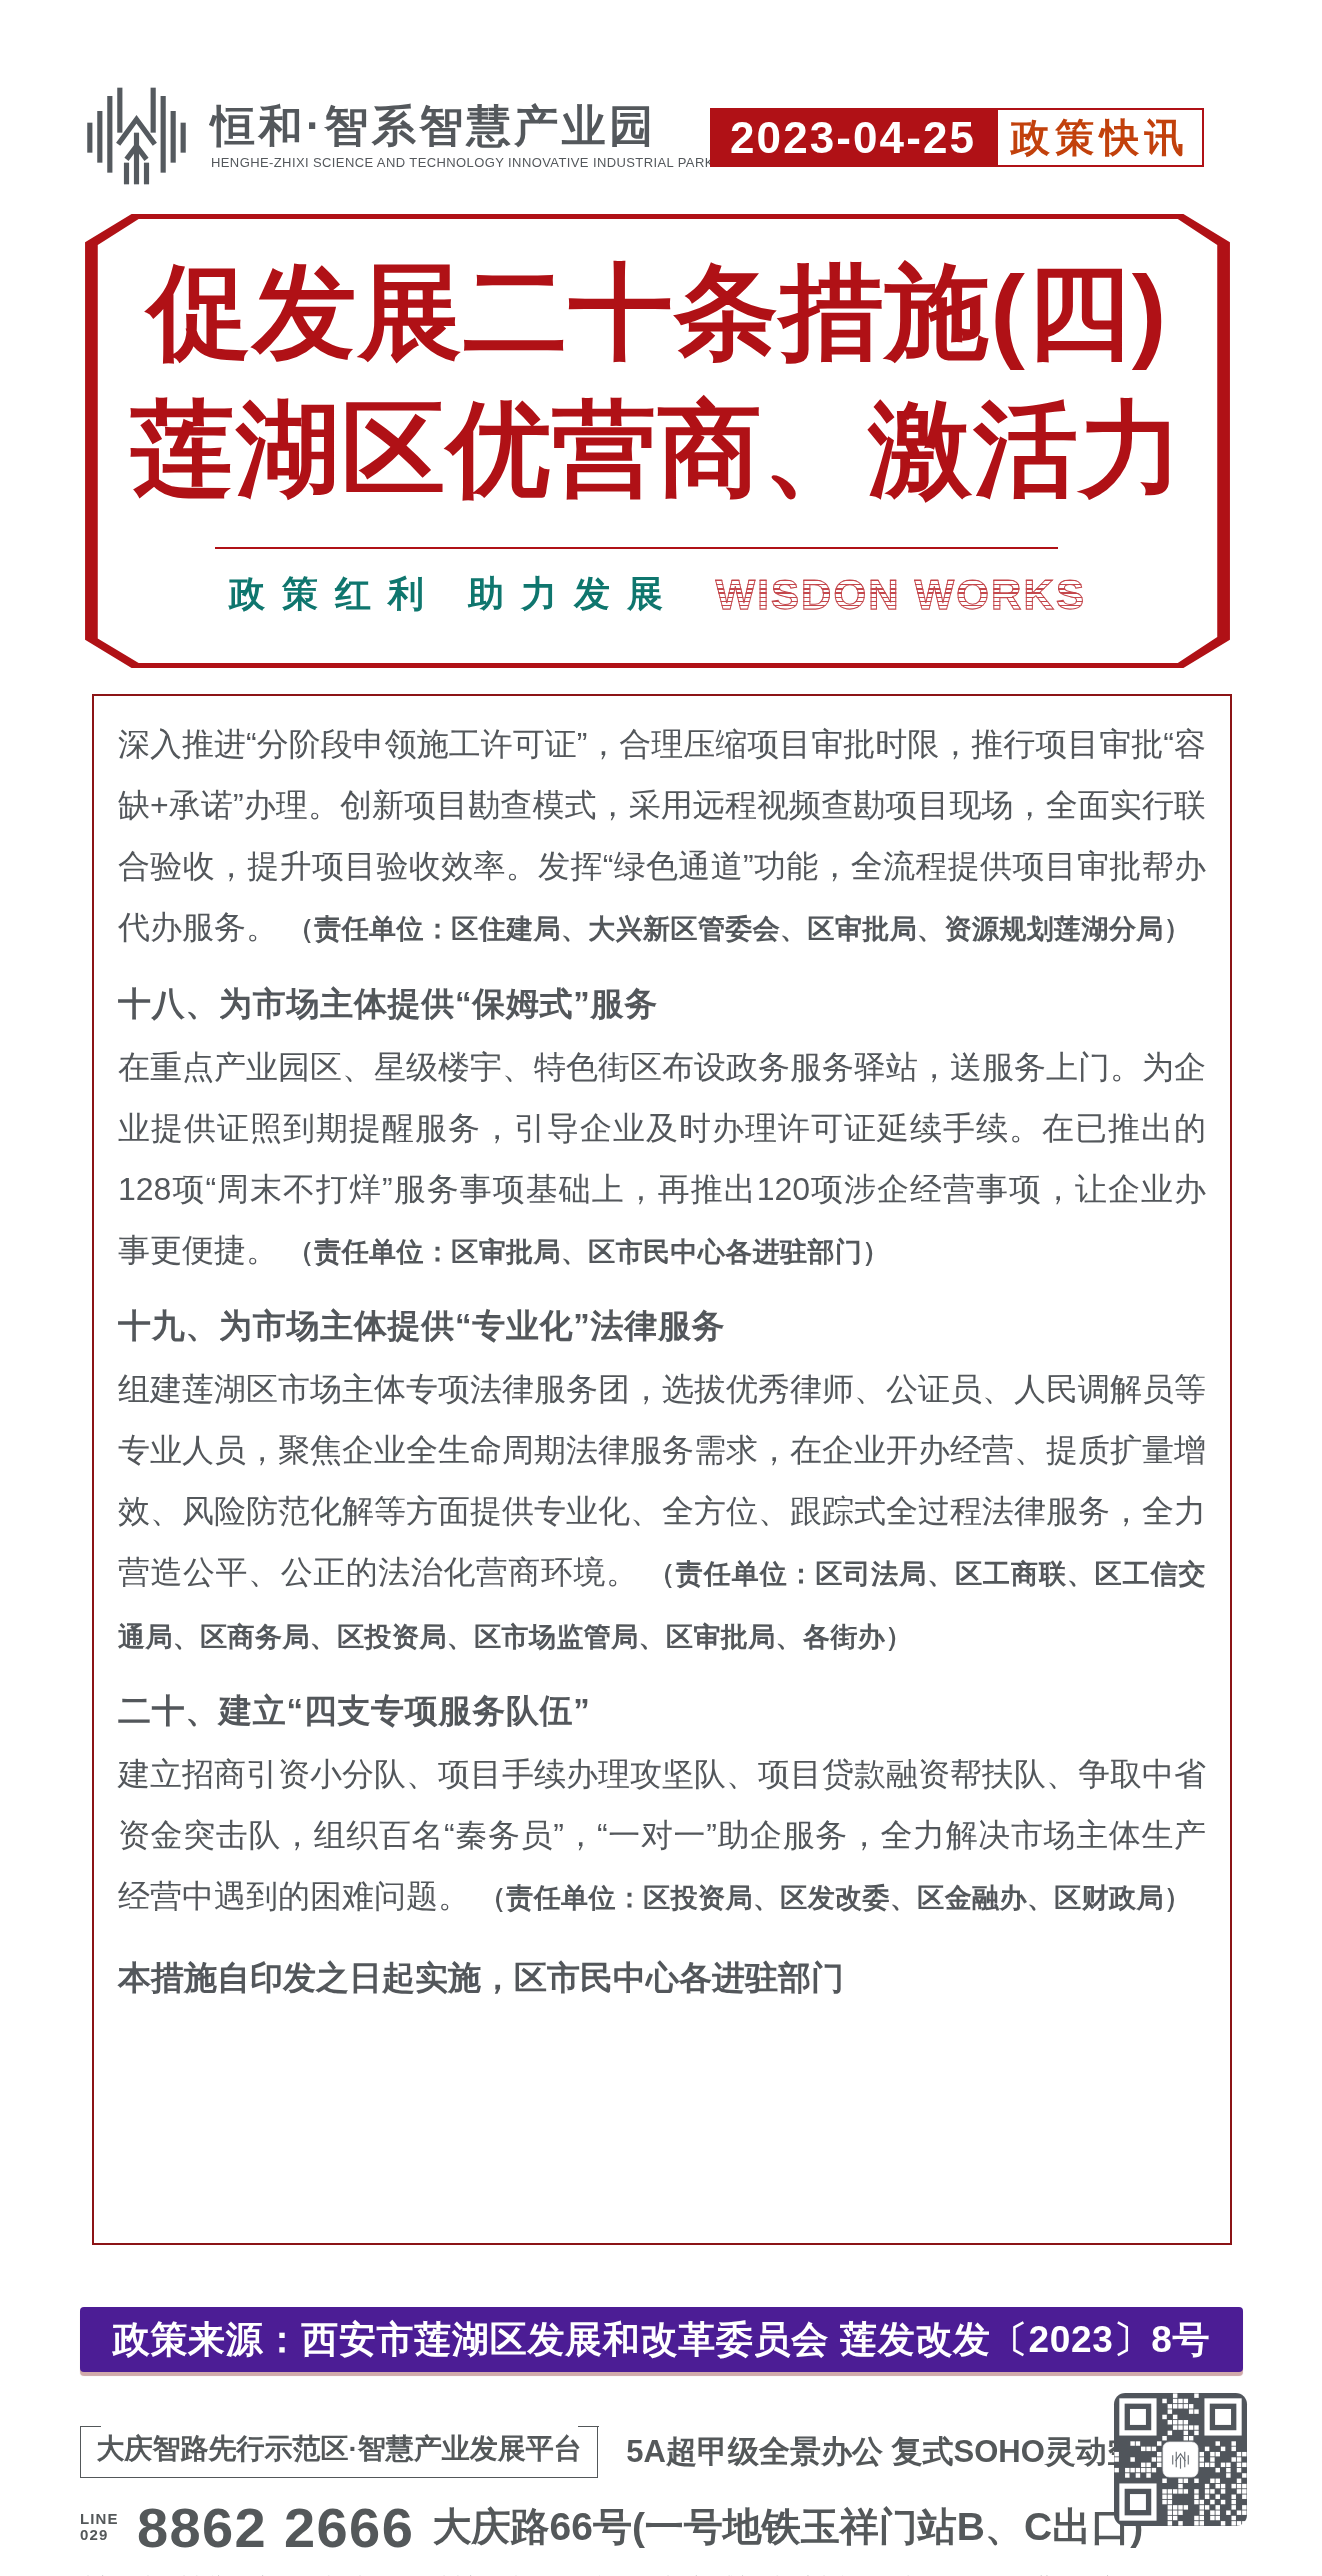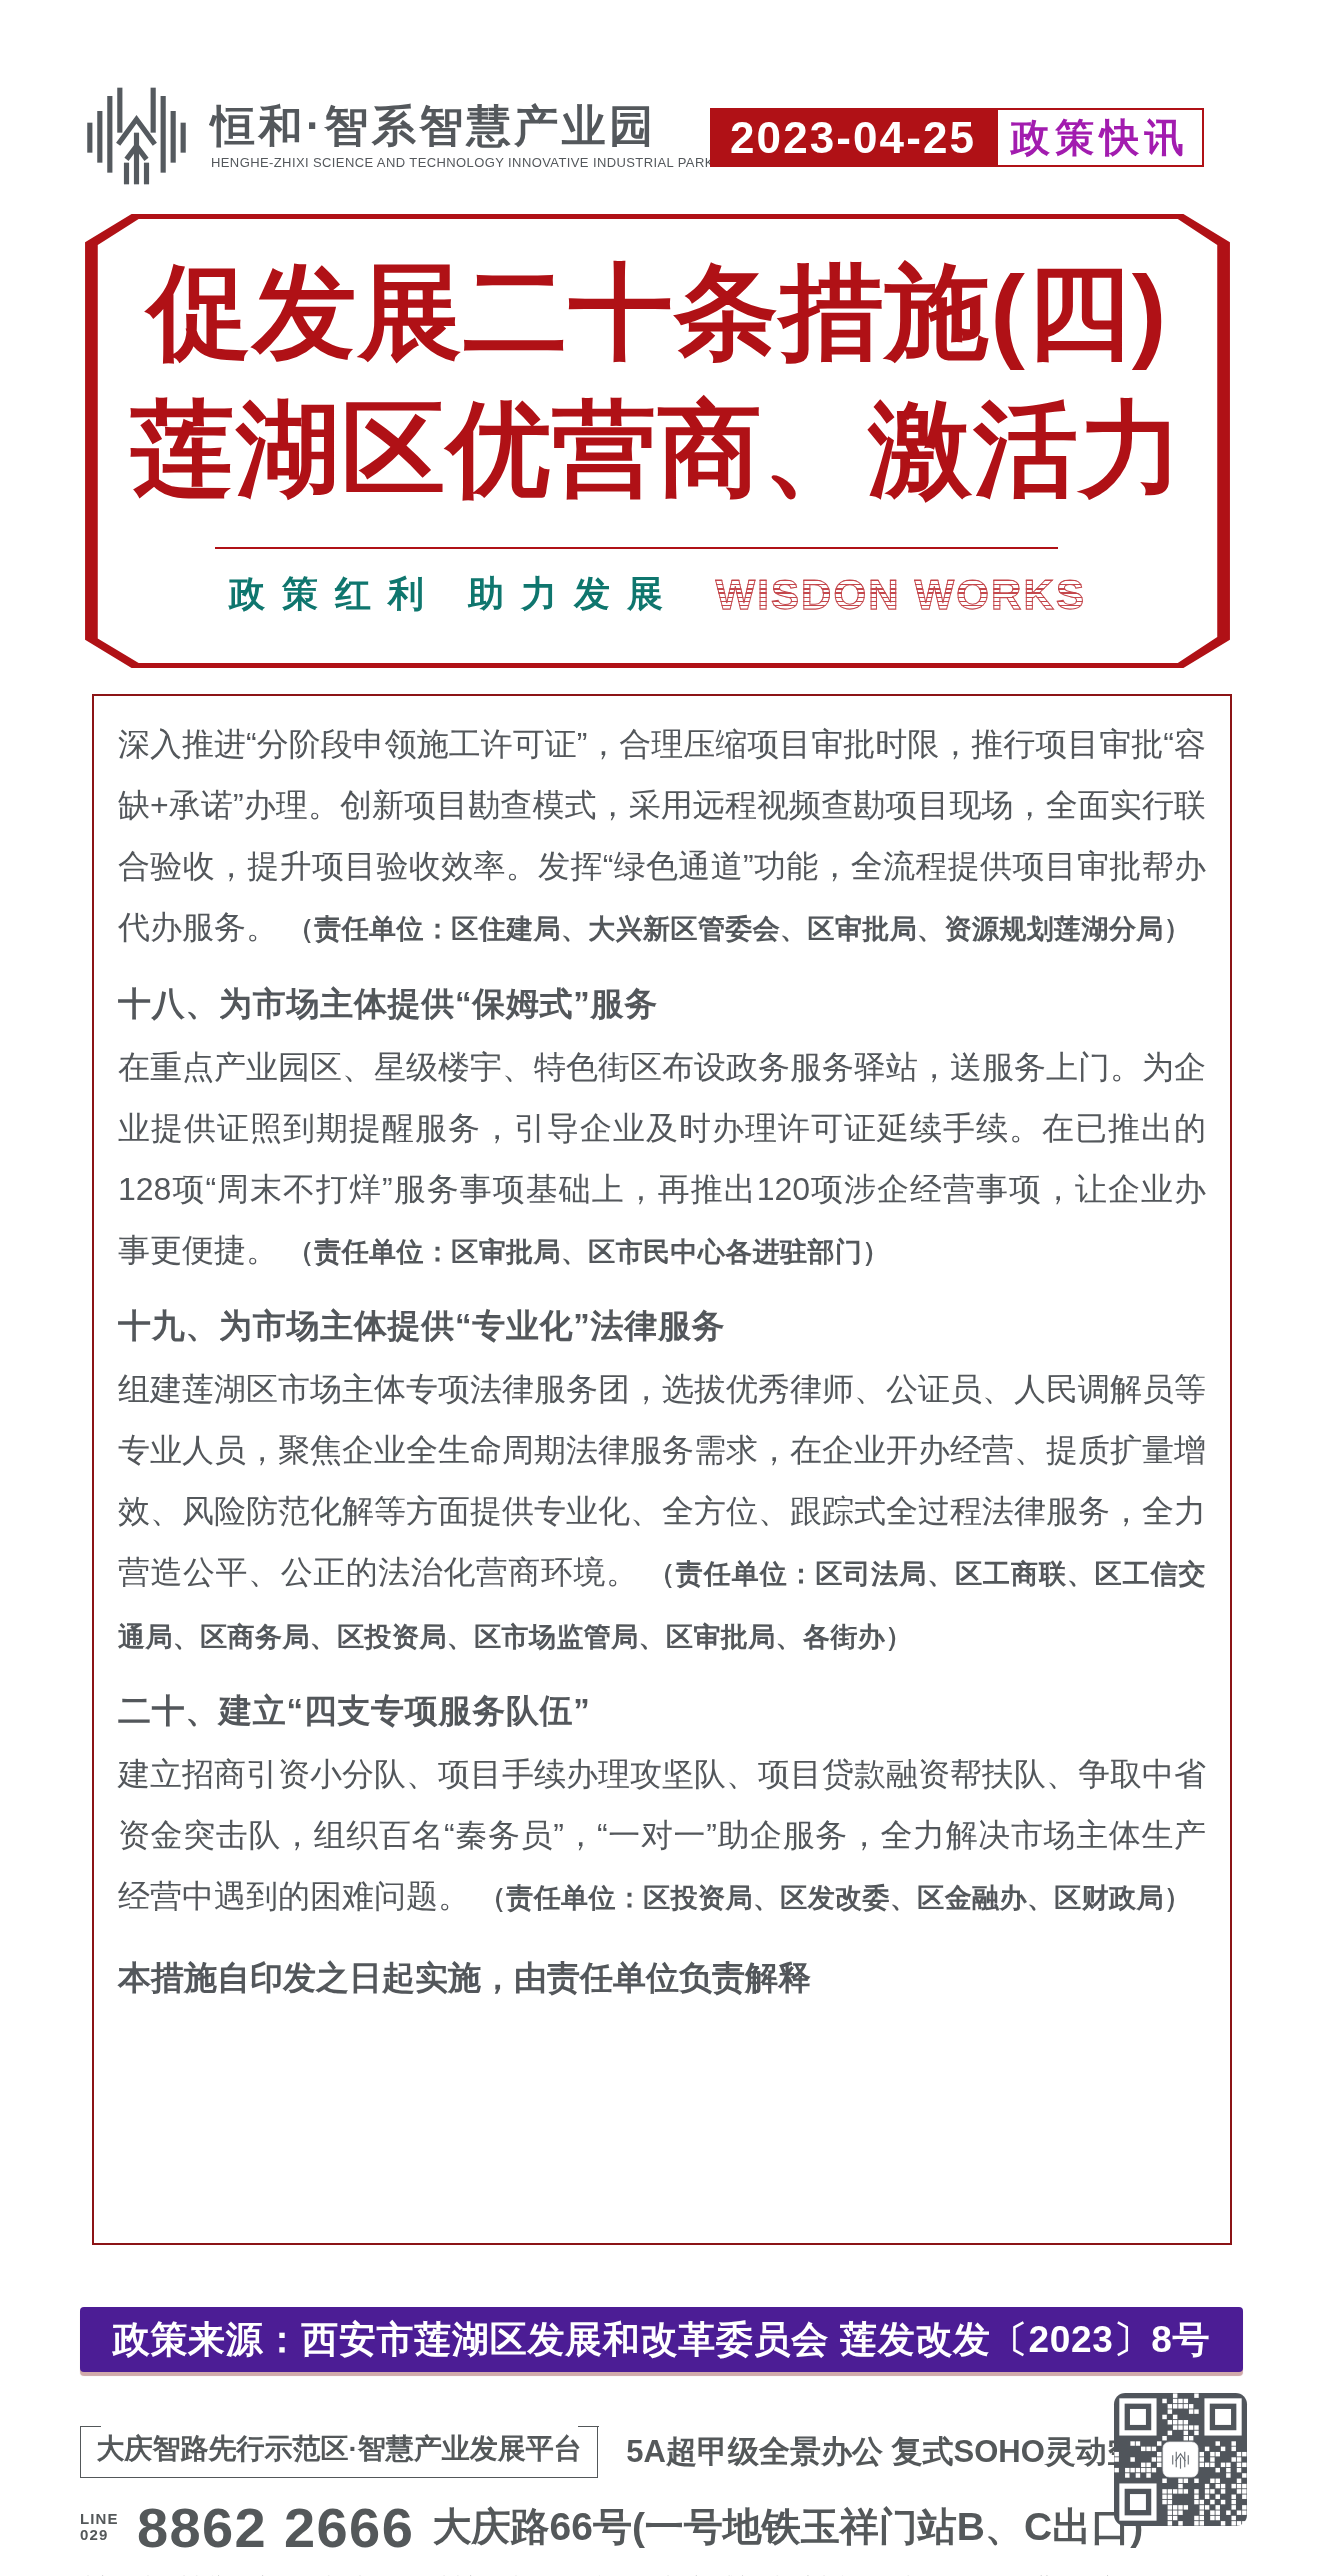--- a/index.html
+++ b/index.html
@@ -8,21 +8,21 @@
     font-family:"Liberation Sans",sans-serif;color:#53575B;overflow:hidden;
   }
   
   .header-logo{position:absolute;left:83px;top:86px;display:flex;align-items:center;gap:21px;}
   .logo-mark svg{display:block;}
   .logo-cn{font-size:44px;font-weight:700;color:#54585C;letter-spacing:3.5px;line-height:1.1;white-space:nowrap;}
   .logo-en{font-size:13px;font-weight:500;color:#54585C;letter-spacing:0.4px;margin-top:5.6px;white-space:nowrap;}
   .date-badge{position:absolute;left:710px;top:108px;height:59px;display:flex;}
   .badge-date{background:#B01116;color:#fff;font-size:44px;font-weight:700;letter-spacing:2.1px;
     display:flex;align-items:center;padding:0 20px;}
-  .badge-label{background:#fff;border:2.8px solid #B01116;color:#a21caf;font-size:39px;font-weight:900;
+  .badge-label{background:#fff;border:2.8px solid #B01116;color:#c2410c;font-size:39px;font-weight:900;
     letter-spacing:5.6px;display:flex;align-items:center;padding:0 12.7px;box-sizing:border-box;}
   
   .title-frame{position:absolute;left:85px;top:214px;width:1145px;height:454px;}
   .title-frame svg.frame{position:absolute;left:0;top:0;}
   .title-lines{position:absolute;left:0;top:30px;width:100%;text-align:center;
     color:#B01116;font-weight:900;font-size:104px;line-height:1.32;letter-spacing:1.4px;white-space:nowrap;}
   .title-sep{position:absolute;left:130px;top:333px;width:843px;height:2.1px;background:#B01116;}
   .subtitle-row{position:absolute;left:144px;top:356px;width:857px;display:flex;align-items:center;justify-content:space-between;}
   .subtitle{color:#0f766e;font-size:36px;font-weight:900;letter-spacing:17px;white-space:nowrap;}
   .watermark{font-size:42px;font-weight:900;letter-spacing:2.1px;white-space:nowrap;
@@ -113,21 +113,21 @@
 
   <div class="sec-heading">十八、为市场主体提供“保姆式”服务</div>
   <p class="sec-body"><span>在重点产业园区、星级楼宇、特色街区布设政务服务驿站，送服务上门。为企业提供证照到期提醒服务，引导企业及时办理许可证延续手续。在已推出的128项“周末不打烊”服务事项基础上，再推出120项涉企经营事项，让企业办事更便捷。</span> <span class="unit">（责任单位：区审批局、区市民中心各进驻部门）</span></p>
 
   <div class="sec-heading">十九、为市场主体提供“专业化”法律服务</div>
   <p class="sec-body"><span>组建莲湖区市场主体专项法律服务团，选拔优秀律师、公证员、人民调解员等专业人员，聚焦企业全生命周期法律服务需求，在企业开办经营、提质扩量增效、风险防范化解等方面提供专业化、全方位、跟踪式全过程法律服务，全力营造公平、公正的法治化营商环境。</span> <span class="unit">（责任单位：区司法局、区工商联、区工信交通局、区商务局、区投资局、区市场监管局、区审批局、各街办）</span></p>
 
   <div class="sec-heading">二十、建立“四支专项服务队伍”</div>
   <p class="sec-body"><span>建立招商引资小分队、项目手续办理攻坚队、项目贷款融资帮扶队、争取中省资金突击队，组织百名“秦务员”，“一对一”助企服务，全力解决市场主体生产经营中遇到的困难问题。</span> <span class="unit">（责任单位：区投资局、区发改委、区金融办、区财政局）</span></p>
 
-  <div class="closing">本措施自印发之日起实施，由责任单位负责解释</div>
+  <div class="closing">本措施自印发之日起实施，区市民中心各进驻部门</div>
 </div>
 
 <div class="source-banner">政策来源：西安市莲湖区发展和改革委员会 莲发改发〔2023〕8号</div>
 
 <div class="footer">
   <div class="footer-row1">
     <div class="bracket-box">大庆智路先行示范区·智慧产业发展平台</div>
     <div class="selling">5A超甲级全景办公 复式SOHO灵动空间</div>
   </div>
   <div class="footer-row2">

